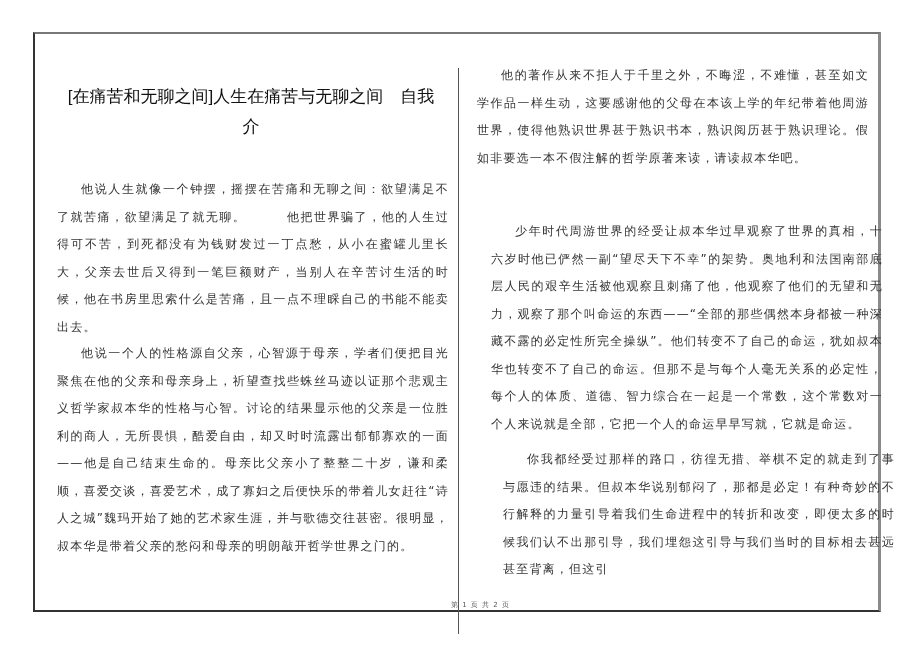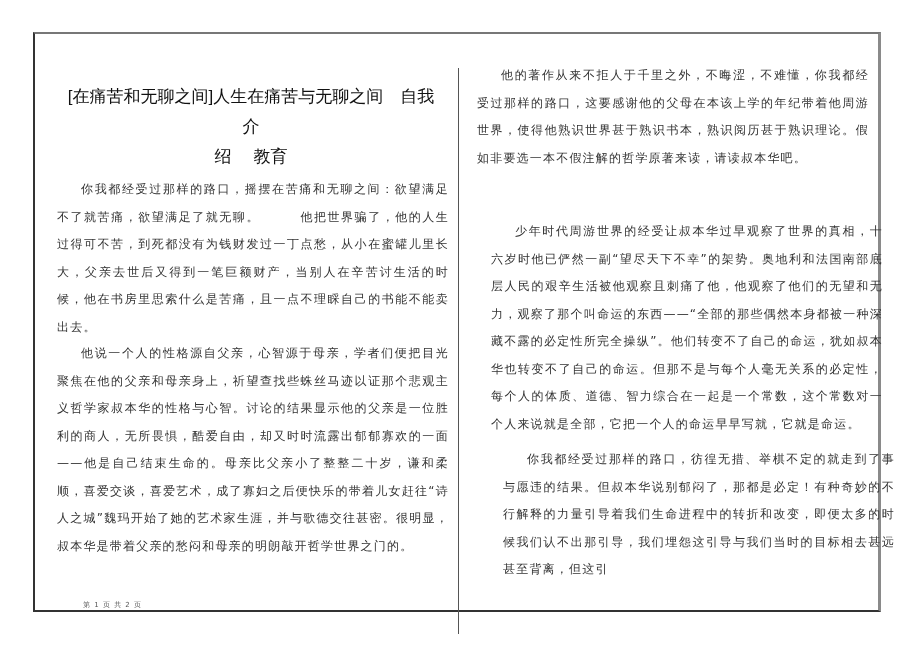--- a/index.html
+++ b/index.html
@@ -87,45 +87,42 @@
     .lp1 { left: 14px; top: 142px; width: 392px; }
     .lp2 { left: 14px; top: 306px; width: 392px; }
     .rp1 { left: 10px; top: 28px; width: 392px; }
     .rp2 { left: 24px; top: 184px; width: 392px; }
     .rp3 { left: 10px; top: 412px; width: 392px; margin-left: 26px; }
     .footer {
       position: absolute;
       left: 0;
       right: 0;
       top: 566px;
-      text-align: left;
+      text-align: center;
       font-size: 7px;
       color: #555;
       letter-spacing: 1px;
       padding-left: 48px;
     }
   </style>
 </head>
 <body>
 
 <div class="page">
 
   <div class="col col-left">
     <div class="title">
       <div>[在痛苦和无聊之间]人生在痛苦与无聊之间　自我介</div>
-      <div>
-        <span>绍</span><span class="gap"></span><span>教育</span>
-      </div>
     </div>
-    <p class="para lp1">你我都经受过那样的路口，摇摆在苦痛和无聊之间：欲望满足不了就苦痛，欲望满足了就无聊。　　　他把世界骗了，他的人生过得可不苦，到死都没有为钱财发过一丁点愁，从小在蜜罐儿里长大，父亲去世后又得到一笔巨额财产，当别人在辛苦讨生活的时候，他在书房里思索什么是苦痛，且一点不理睬自己的书能不能卖出去。</p>
+    <p class="para lp1">他说人生就像一个钟摆，摇摆在苦痛和无聊之间：欲望满足不了就苦痛，欲望满足了就无聊。　　　他把世界骗了，他的人生过得可不苦，到死都没有为钱财发过一丁点愁，从小在蜜罐儿里长大，父亲去世后又得到一笔巨额财产，当别人在辛苦讨生活的时候，他在书房里思索什么是苦痛，且一点不理睬自己的书能不能卖出去。</p>
     <p class="para lp2">他说一个人的性格源自父亲，心智源于母亲，学者们便把目光聚焦在他的父亲和母亲身上，祈望查找些蛛丝马迹以证那个悲观主义哲学家叔本华的性格与心智。讨论的结果显示他的父亲是一位胜利的商人，无所畏惧，酷爱自由，却又时时流露出郁郁寡欢的一面——他是自己结束生命的。母亲比父亲小了整整二十岁，谦和柔顺，喜爱交谈，喜爱艺术，成了寡妇之后便快乐的带着儿女赶往“诗人之城”魏玛开始了她的艺术家生涯，并与歌德交往甚密。很明显，叔本华是带着父亲的愁闷和母亲的明朗敲开哲学世界之门的。</p>
   </div>
 
   <div class="divider"></div>
 
   <div class="col col-right">
-    <p class="para rp1">他的著作从来不拒人于千里之外，不晦涩，不难懂，你我都经受过那样的路口，这要感谢他的父母在本该上学的年纪带着他周游世界，使得他熟识世界甚于熟识书本，熟识阅历甚于熟识理论。假如非要选一本不假注解的哲学原著来读，请读叔本华吧。</p>
+    <p class="para rp1">他的著作从来不拒人于千里之外，不晦涩，不难懂，甚至如文学作品一样生动，这要感谢他的父母在本该上学的年纪带着他周游世界，使得他熟识世界甚于熟识书本，熟识阅历甚于熟识理论。假如非要选一本不假注解的哲学原著来读，请读叔本华吧。</p>
     <p class="para rp2">少年时代周游世界的经受让叔本华过早观察了世界的真相，十六岁时他已俨然一副“望尽天下不幸”的架势。奥地利和法国南部底层人民的艰辛生活被他观察且刺痛了他，他观察了他们的无望和无力，观察了那个叫命运的东西——“全部的那些偶然本身都被一种深藏不露的必定性所完全操纵”。他们转变不了自己的命运，犹如叔本华也转变不了自己的命运。但那不是与每个人毫无关系的必定性，每个人的体质、道德、智力综合在一起是一个常数，这个常数对一个人来说就是全部，它把一个人的命运早早写就，它就是命运。</p>
     <p class="para rp3">你我都经受过那样的路口，彷徨无措、举棋不定的就走到了事与愿违的结果。但叔本华说别郁闷了，那都是必定！有种奇妙的不行解释的力量引导着我们生命进程中的转折和改变，即便太多的时候我们认不出那引导，我们埋怨这引导与我们当时的目标相去甚远甚至背离，但这引</p>
   </div>
 
   <div class="footer">第 1 页 共 2 页</div>
 </div>
 
 </body></html>

